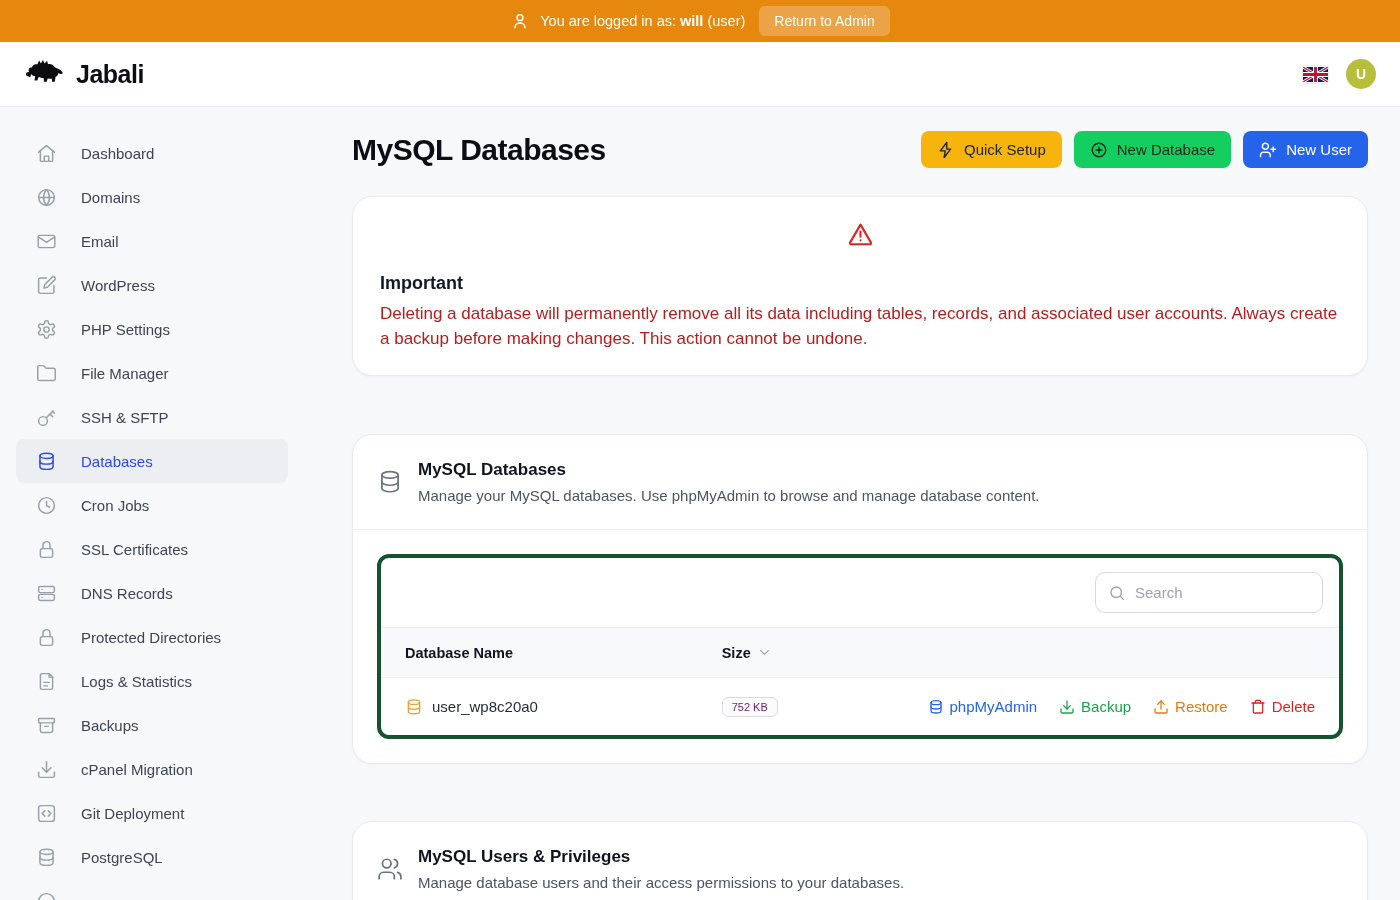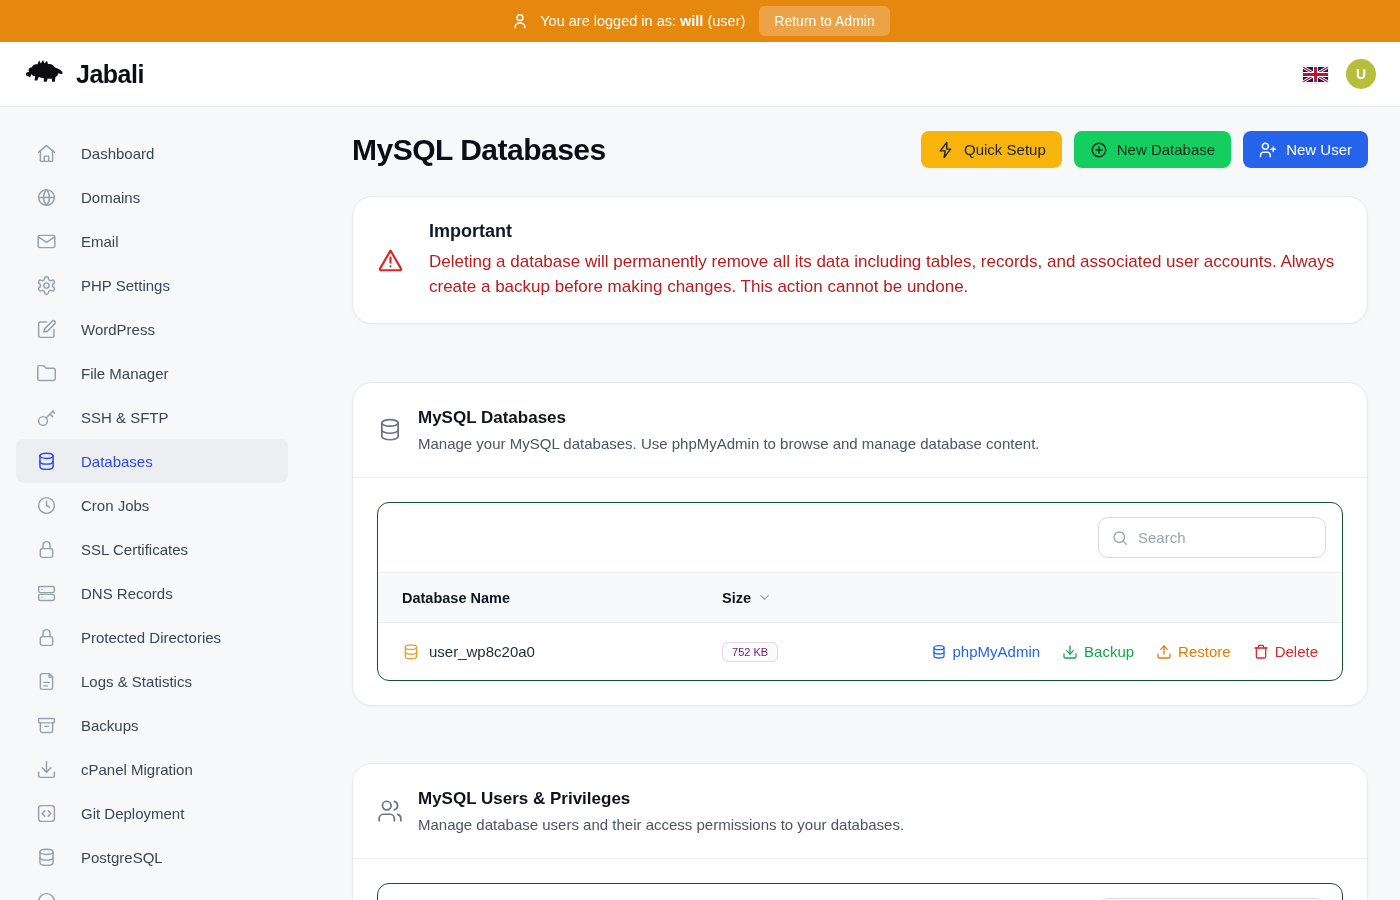--- a/index.html
+++ b/index.html
@@ -35,34 +35,34 @@
   .title-row { display:flex; align-items:center; justify-content:space-between; }
   h1 { font-size:30px; font-weight:800; letter-spacing:-0.5px; color:#0B0E14; }
   .actions { display:flex; gap:12px;justify-content:center; }
   .btn { display:inline-flex; align-items:center; gap:9px; height:37px; padding:0 16px; border:none; border-radius:8px; font-size:15px; font-weight:500; font-family:inherit; cursor:pointer; }
   .btn .ic { width:18px; height:18px; }
   .btn-amber { background:#F6B40C; color:#202633; }
   .btn-green { background:#15CE60; color:#15291D; }
   .btn-blue { background:#2563EB; color:#fff; }
 
   
-  .card { background:#fff; border:1px solid #E8EAED; border-radius:20px; box-shadow:0 1px 2px rgba(16,24,40,.04); }
+  .card { background:#fff; border:1px solid #E8EAED; border-radius:20px; box-shadow:0 1px 2px rgba(16,24,40,.04);flex-direction:column; }
   .notice-card { margin-top:28px; padding:24px; display:flex; align-items:center; gap:25px; }
   .notice-icon { width:27px; height:27px; color:#DC2626; flex:0 0 auto; }
   .notice-title { font-size:18px; font-weight:700; margin-bottom:8px; }
   .notice-body { font-size:17px; color:#b91c1c; line-height:1.45; max-width:960px; }
 
   .section-card { margin-top:58px; }
   .section-head { padding:25px 24px; display:flex; align-items:center; gap:15px; border-bottom:1px solid #EDEEF1; }
   .section-icon { width:26px; height:26px; color:#6B7280; flex:0 0 auto; }
   .section-title { font-size:17px; font-weight:700; color:#0F1320; }
   .section-desc { font-size:15px; color:#4B5563; margin-top:7px; }
   .section-body { padding:24px; }
 
-  .panel { border:1px solid #14532d; border-radius:12px; background:#fff; overflow:hidden; }
+  .panel { border:4px solid #14532d; border-radius:12px; background:#fff; overflow:hidden; }
   .panel-toolbar { display:flex; justify-content:flex-end; padding:14px 16px; }
   .search-box { display:flex; align-items:center; gap:9px; width:228px; height:41px; border:1px solid #D6D9DF; border-radius:10px; padding:0 12px; background:#fff; }
   .search-box .ic { width:18px; height:18px; color:#9CA3AF; flex:0 0 auto; }
   .search-box input { border:none; outline:none; flex:1; min-width:0; font-size:15px; font-family:inherit; color:#111827; background:transparent; }
   .search-box input::placeholder { color:#9CA3AF; }
 
   table.grid { width:100%; border-collapse:collapse; }
   .grid thead th { background:#F8F9FB; border-top:1px solid #ECEDF0; border-bottom:1px solid #ECEDF0; font-size:14.5px; font-weight:700; color:#101523; text-align:left; height:50px; padding:12px 24px; }
   .th-inner { display:flex; align-items:center; gap:6px; }
   .sort-ic { width:15px; height:15px; color:#9CA3AF; }
@@ -256,29 +256,29 @@
         <span>Domains</span>
       </div>
     <div class="side-item">
         <svg class="ic" viewBox="0 0 24 24" fill="none" stroke="currentColor" stroke-width="1.7" stroke-linecap="round" stroke-linejoin="round">
           <use href="#i-mail"></use>
         </svg>
         <span>Email</span>
       </div>
     <div class="side-item">
         <svg class="ic" viewBox="0 0 24 24" fill="none" stroke="currentColor" stroke-width="1.7" stroke-linecap="round" stroke-linejoin="round">
+          <use href="#i-edit"></use>
+        </svg>
+        <span>WordPress</span>
+      </div>
+    <div class="side-item">
+        <svg class="ic" viewBox="0 0 24 24" fill="none" stroke="currentColor" stroke-width="1.7" stroke-linecap="round" stroke-linejoin="round">
           <use href="#i-gear"></use>
         </svg>
         <span>PHP Settings</span>
-      </div>
-    <div class="side-item">
-        <svg class="ic" viewBox="0 0 24 24" fill="none" stroke="currentColor" stroke-width="1.7" stroke-linecap="round" stroke-linejoin="round">
-          <use href="#i-edit"></use>
-        </svg>
-        <span>WordPress</span>
       </div>
     <div class="side-item">
         <svg class="ic" viewBox="0 0 24 24" fill="none" stroke="currentColor" stroke-width="1.7" stroke-linecap="round" stroke-linejoin="round">
           <use href="#i-folder"></use>
         </svg>
         <span>File Manager</span>
       </div>
     <div class="side-item">
         <svg class="ic" viewBox="0 0 24 24" fill="none" stroke="currentColor" stroke-width="1.7" stroke-linecap="round" stroke-linejoin="round">
           <use href="#i-key"></use>

